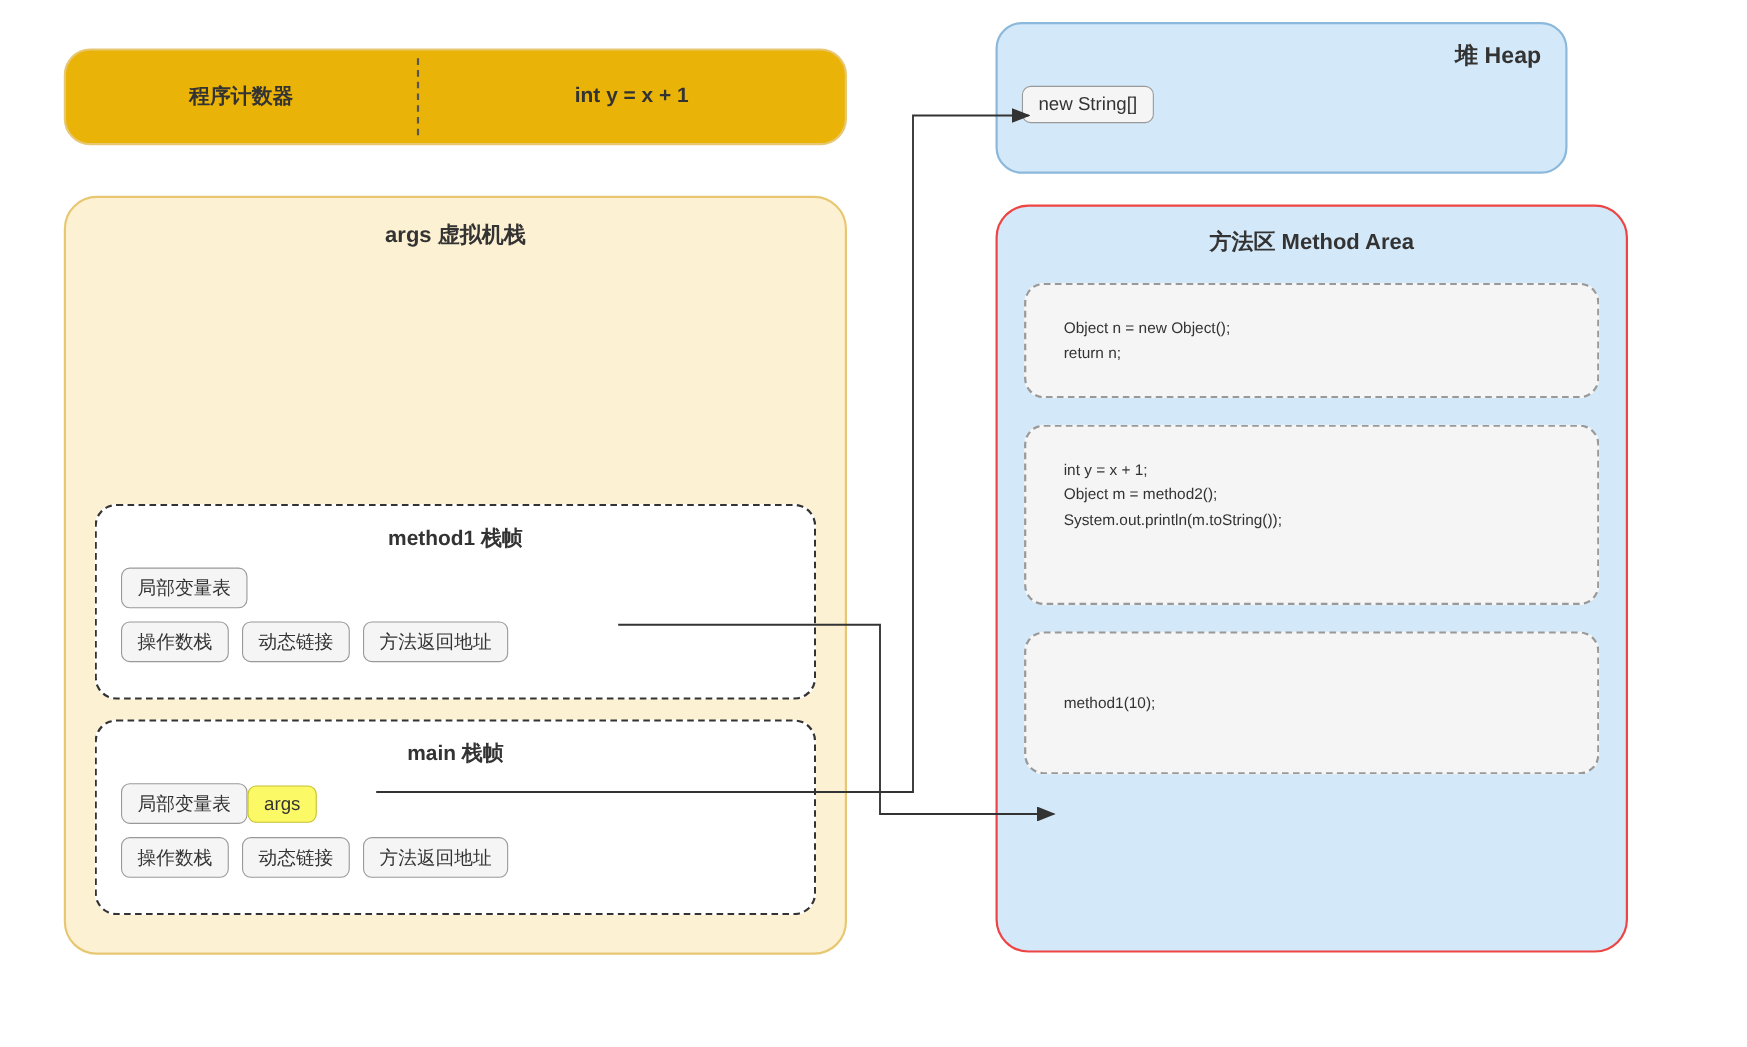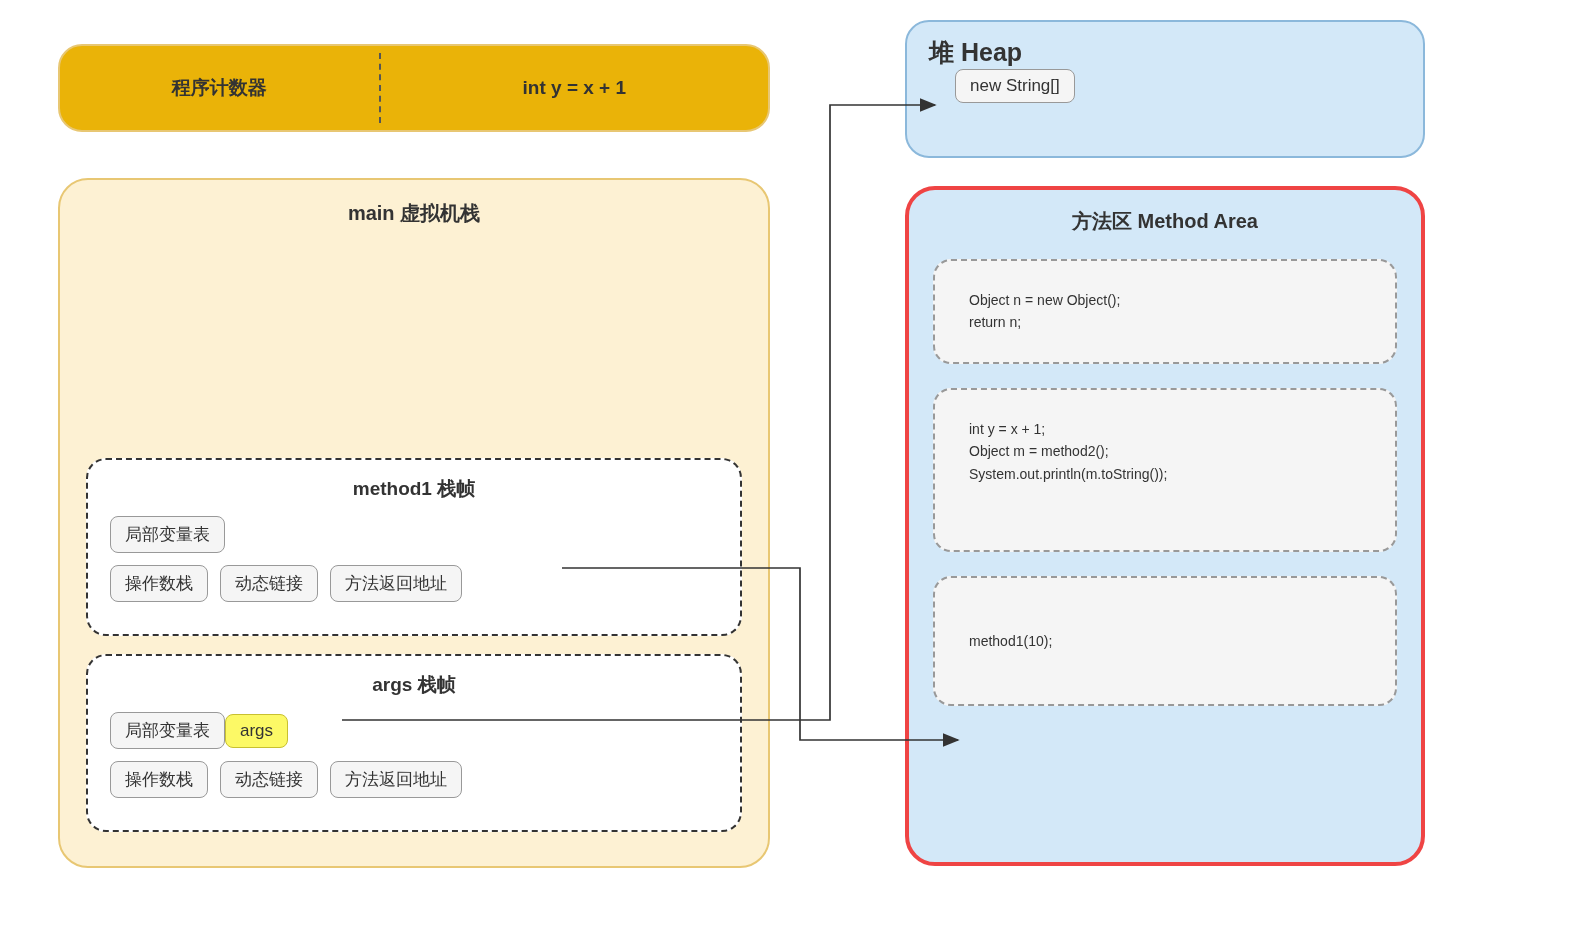--- a/index.html
+++ b/index.html
@@ -141,43 +141,44 @@
       top: 20px;
       left: 905px;
       width: 520px;
       height: 138px;
       background: #D3E8F8;
       border: 2px solid #8BB8DB;
       border-radius: 24px;
       padding: 14px 22px;
     }
     .heap-title {
-      text-align: left;
-      font-size: 25px;
-      font-weight: bold;
+      text-align: right;
+      font-size: 21px;
+      font-weight: bold;
+      margin-bottom: 14px;
     }
     .heap-inner {
       display: inline-block;
       background: #f5f5f5;
       border: 1.5px solid #999;
       border-radius: 8px;
       padding: 6px 14px;
       font-size: 17px;
-      margin-left: 26px;
+      margin-left: 0;
     }
 
     
     .method-area-box {
       position: absolute;
       top: 186px;
       left: 905px;
-      width: 520px;
+      width: 575px;
       height: 680px;
       background: #D3E8F8;
-      border: 4px solid #ef4444;
+      border: 2px solid #ef4444;
       border-radius: 30px;
       padding: 18px 24px;
     }
     .ma-title {
       text-align: center;
       font-size: 20px;
       font-weight: bold;
       margin-bottom: 24px;
     }
     .code-block {
@@ -208,36 +209,36 @@
 
 <div class="container">
 
   <div class="pc-box">
     <div class="pc-left">程序计数器</div>
     <div class="pc-divider"></div>
     <div class="pc-right">int y = x + 1</div>
   </div>
 
   <div class="stack-box">
-    <div class="stack-title">main 虚拟机栈</div>
+    <div class="stack-title">args 虚拟机栈</div>
 
     <div class="frame frame1">
       <div class="frame-title">method1 栈帧</div>
       <div class="frame-row">
         <div class="pill">局部变量表</div>
       </div>
       <div class="frame-row">
         <div class="pill">操作数栈</div>
         <div class="pill">动态链接</div>
         <div class="pill">方法返回地址</div>
       </div>
     </div>
 
     <div class="frame frame-main">
-      <div class="frame-title">args 栈帧</div>
+      <div class="frame-title">main 栈帧</div>
       <div class="frame-row">
         <div class="pill">局部变量表</div>
         <div class="pill-group" style="margin-left:-12px;">
           <div class="pill yellow" style="border-radius:8px;">args</div>
         </div>
       </div>
       <div class="frame-row">
         <div class="pill">操作数栈</div>
         <div class="pill">动态链接</div>
         <div class="pill">方法返回地址</div>

